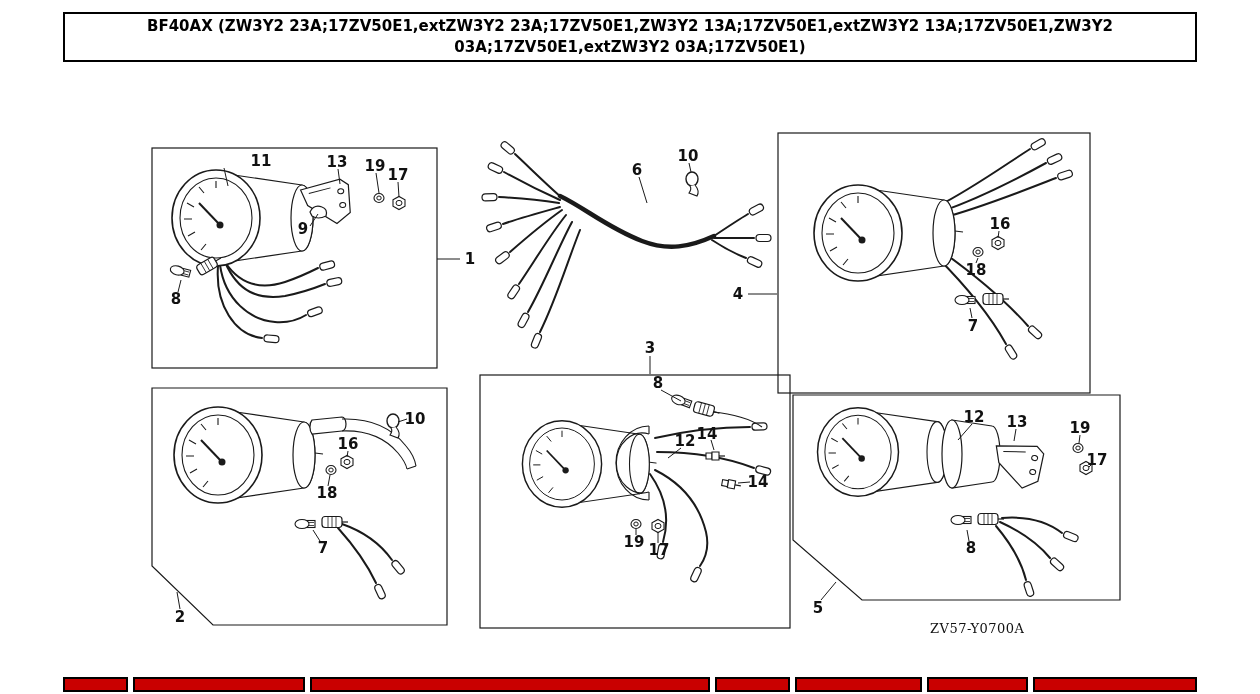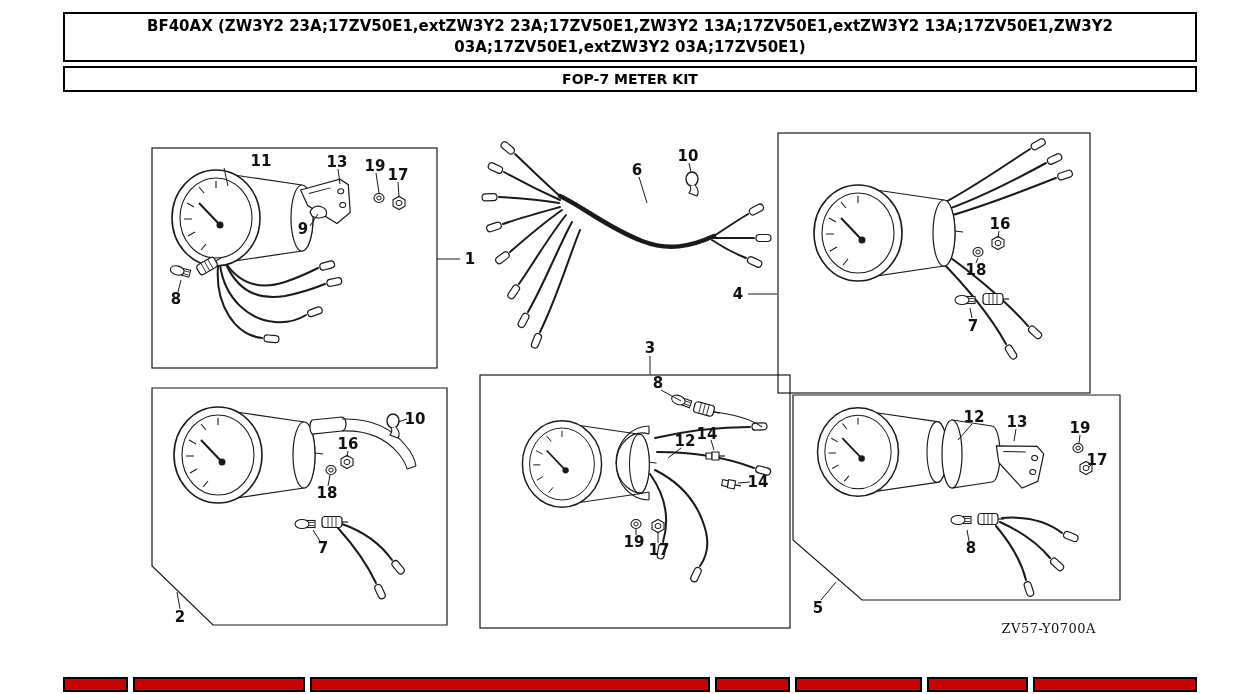--- a/index.html
+++ b/index.html
@@ -11,21 +11,21 @@
                font-weight:bold; font-size:15px; line-height:21px; }
   .subtitle-box { box-sizing:border-box; border:2px solid #000; margin-top:4px; text-align:center;
                   font-weight:bold; font-size:14px; line-height:20px; padding:1px 0; }
 
   .diagram-area { position:absolute; left:0; top:0; width:1260px; height:694px; }
   svg.art { position:absolute; left:0; top:0; }
 
   .callout { position:absolute; transform:translate(-50%,-50%); font-size:15px; font-weight:bold;
              color:#111; white-space:nowrap; }
 
-  .drawing-code { position:absolute; left:930px; top:621px; width:166px; text-align:right;
+  .drawing-code { position:absolute; left:930px; top:621px; width:166px; text-align:left;
                   font-family:"DejaVu Serif", serif; font-size:13px; letter-spacing:0.5px; color:#111; }
 
   .navbar { position:absolute; left:63px; right:63px; bottom:2px; height:15px; display:flex; gap:5px; }
   .navseg { box-sizing:border-box; background:#c90000; border:2px solid #000; height:100%; }
 
   
   .box   { fill:none; stroke:#1a1a1a; stroke-width:1.2; }
   .line  { fill:none; stroke:#1a1a1a; stroke-width:1; }
   .thin  { fill:none; stroke:#1a1a1a; stroke-width:1.1; }
   .wire  { fill:none; stroke:#1a1a1a; stroke-width:2; stroke-linecap:round; }
@@ -34,23 +34,20 @@
   .part2 { fill:#fff; stroke:#1a1a1a; stroke-width:1.6; }
 </style>
 </head>
 <body>
 
 <div class="page">
 
   <div class="header">
     <div class="title-box">
       <span>BF40AX (ZW3Y2 23A;17ZV50E1,extZW3Y2 23A;17ZV50E1,ZW3Y2 13A;17ZV50E1,extZW3Y2 13A;17ZV50E1,ZW3Y2 03A;17ZV50E1,extZW3Y2 03A;17ZV50E1)</span>
-    </div>
-    <div class="subtitle-box">
-      <span>FOP-7 METER KIT</span>
     </div>
   </div>
 
   <div class="diagram-area">
 
     <svg class="art" width="1260" height="694" viewBox="0 0 1260 694">
       <defs>
         <g id="gauge">
           <path class="part" d="M18,-43 L86,-33 A11,33 0 0 1 86,33 L18,43 Z"></path>
           <ellipse class="part" cx="86" cy="0" rx="11" ry="33"></ellipse>

